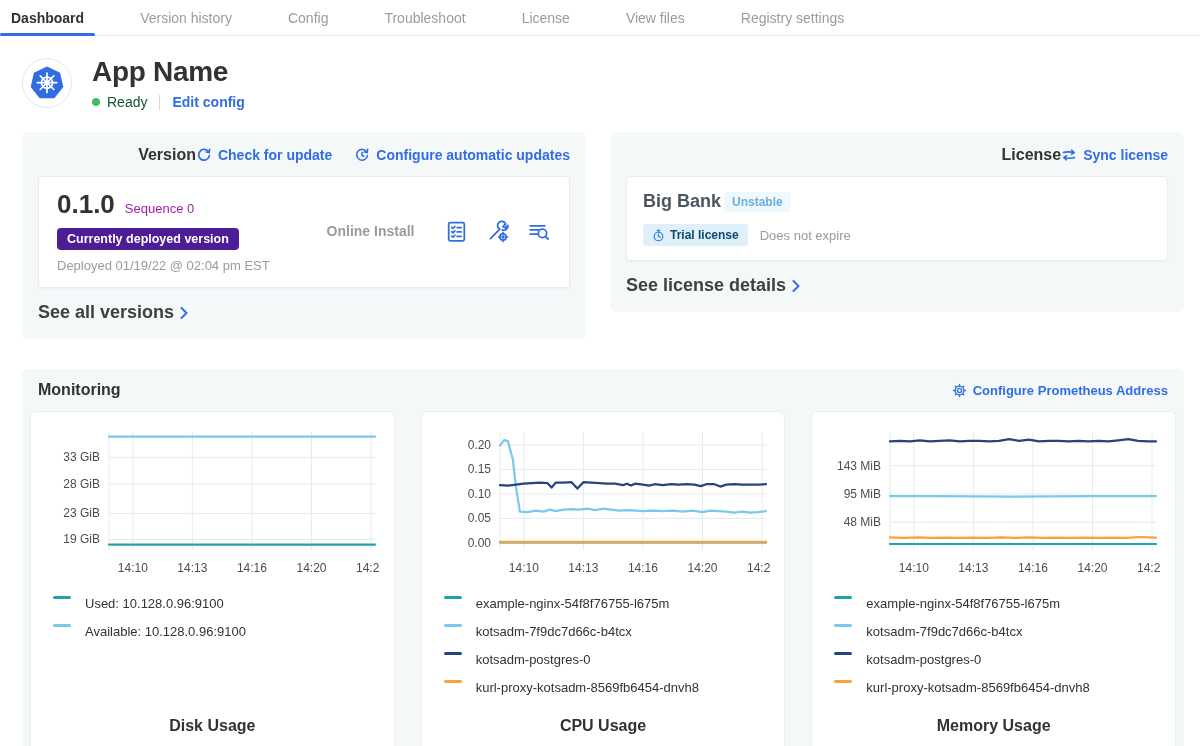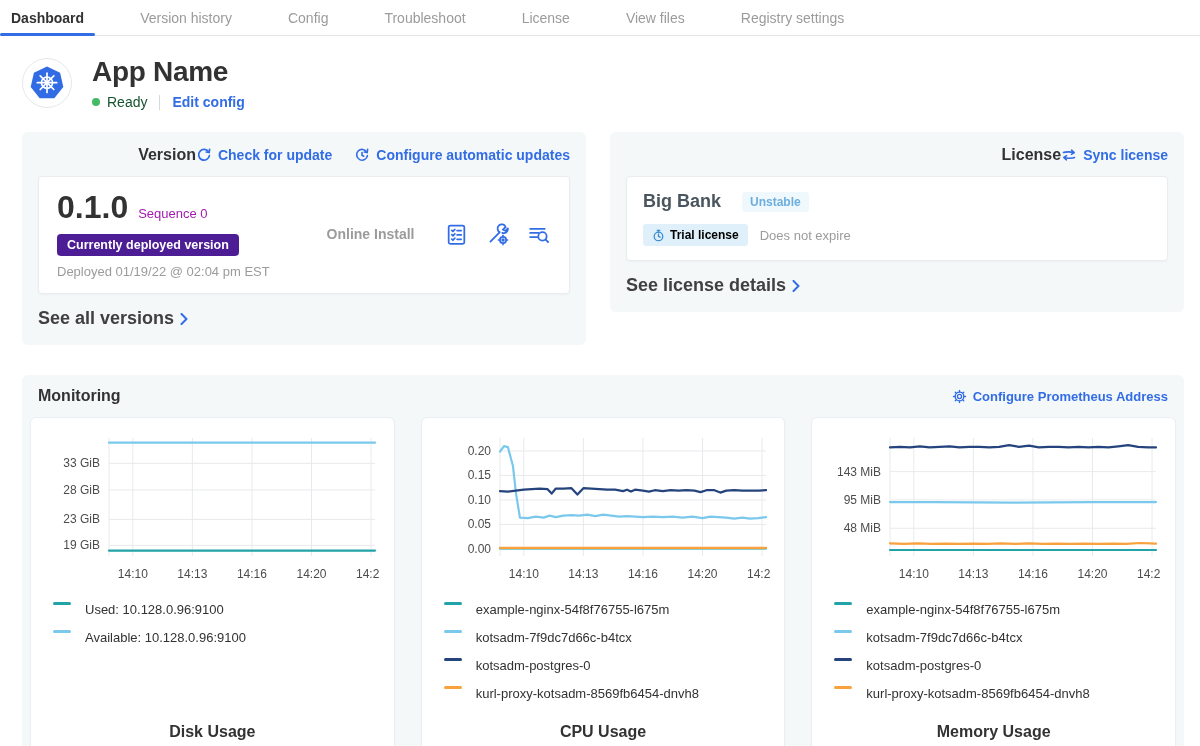--- a/index.html
+++ b/index.html
@@ -35,41 +35,41 @@
   .icon-link { display:inline-flex; align-items:center; gap:6px; color:#326de6;
     font-weight:600; font-size:14px; cursor:pointer; white-space:nowrap; }
   .white-card { background:#fff; border:1px solid #e9edf0; border-radius:4px;
     box-shadow:0 1px 2px rgba(50,60,70,0.04); }
 
   
   .version-panel { width:564px; }
   .version-body { margin-top:12px; padding:12px 18px 14px 18px; display:flex; align-items:center; }
   .v-left { width:240px; }
   .v-num-row { display:flex; align-items:baseline; gap:10px; }
-  .v-num { font-size:32px; font-weight:700;text-align:center; }
+  .v-num { font-size:26px; font-weight:700;text-align:center; }
   .v-seq { font-size:13px; color:#a21caf; }
   .green-badge { display:inline-block; margin-top:8px; background:#4c1d95; color:#fff;
     font-size:12.5px; font-weight:700; padding:4px 10px; border-radius:4px; }
   .v-deployed { margin-top:8px; font-size:13px; color:#9b9b9b; }
   .v-mid { flex:1; text-align:center; font-size:14px; font-weight:700; color:#9b9b9b; }
   .v-icons { display:flex; gap:16px; align-items:center; }
   .v-icons .icon-btn { cursor:pointer; background:none; border:none; padding:0; display:flex; }
   .see-link { display:inline-flex; align-items:center; gap:6px; margin-top:14px;
     color:#404040; font-weight:600; font-size:18px; cursor:pointer; }
 
   
   .license-panel { flex:1; }
   .license-body { margin-top:12px; padding:14px 16px; }
-  .lic-row1 { display:flex; align-items:center; gap:21px; }
+  .lic-row1 { display:flex; align-items:center; gap:3px; }
   .lic-name { font-size:18px; font-weight:700; color:#4a555f; }
   .chan-badge { background:#eff8fd; color:#6caede; font-size:12px; font-weight:600;
     padding:3px 8px; border-radius:3px; }
   .lic-row2 { display:flex; align-items:center; margin-top:12px; }
   .trial-badge { display:inline-flex; align-items:center; gap:5px; background:#dff0fb;
-    color:#000000; font-size:12px; font-weight:700; padding:4px 9px; border-radius:3px; }
+    color:#0c4a6e; font-size:12px; font-weight:700; padding:4px 9px; border-radius:3px; }
   .expiry { margin-left:12px; font-size:13px; color:#9b9b9b; }
 
   
   .monitoring { margin:30px 16px 0 22px; background:#f5f8f9; border-radius:6px;
     padding:10px 8px 16px 8px; }
   .mon-head { display:flex; align-items:center; justify-content:space-between;
     padding:2px 8px 0 8px; margin-bottom:12px; }
   .charts-row { display:flex; gap:26px; }
   .chart-card { flex:1; background:#fff; border:1px solid #ebeff1; border-radius:6px;
     box-shadow:0 1px 2px rgba(50,60,70,0.04); padding:12px 14px 14px 14px;

